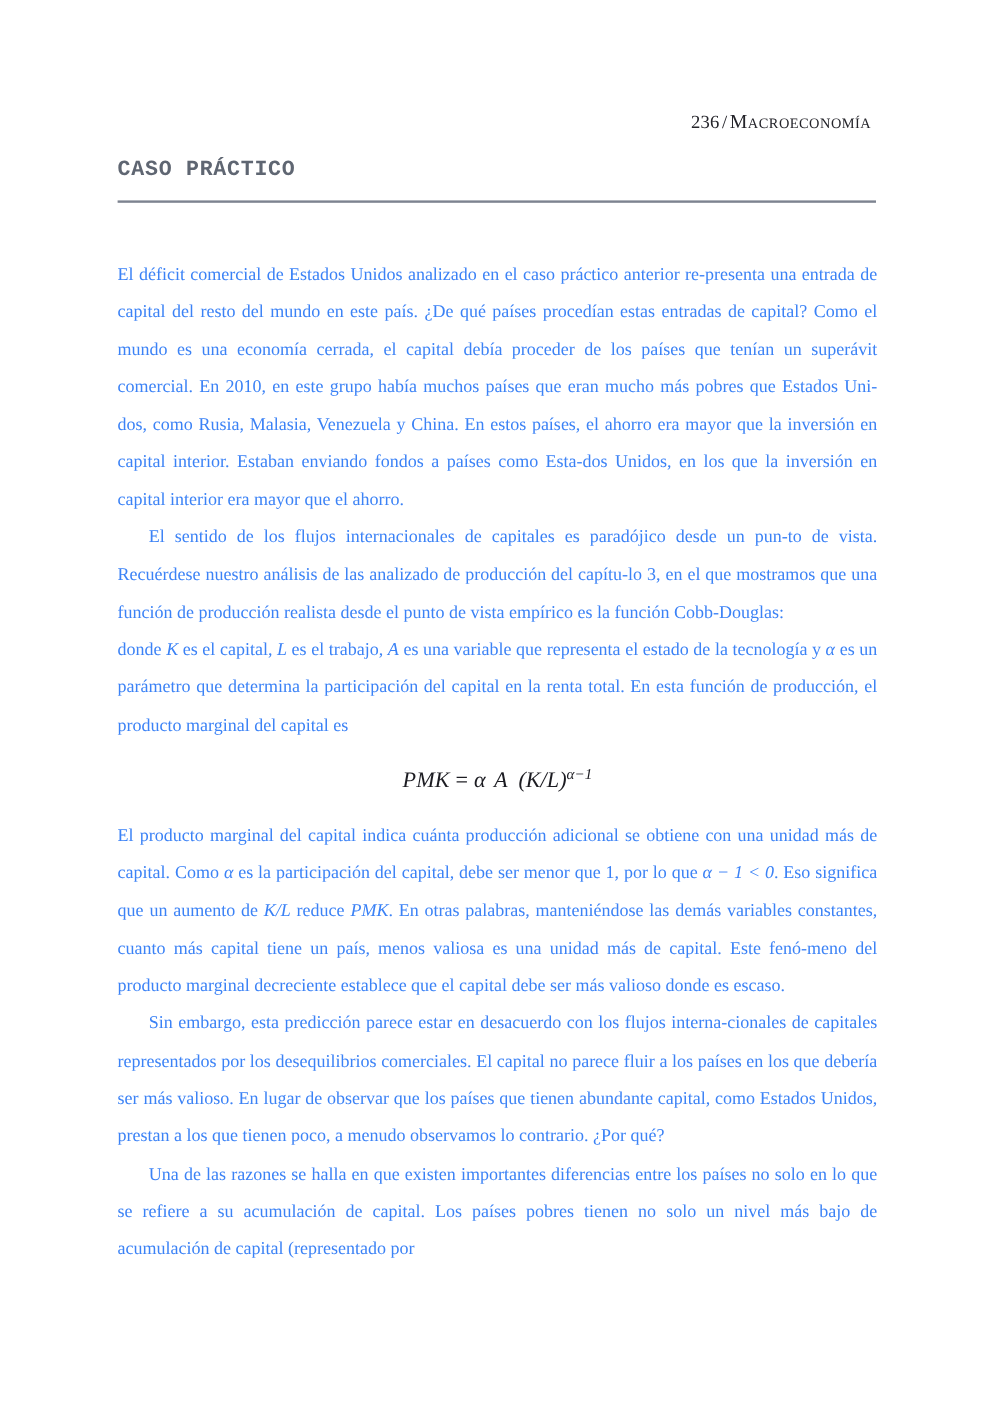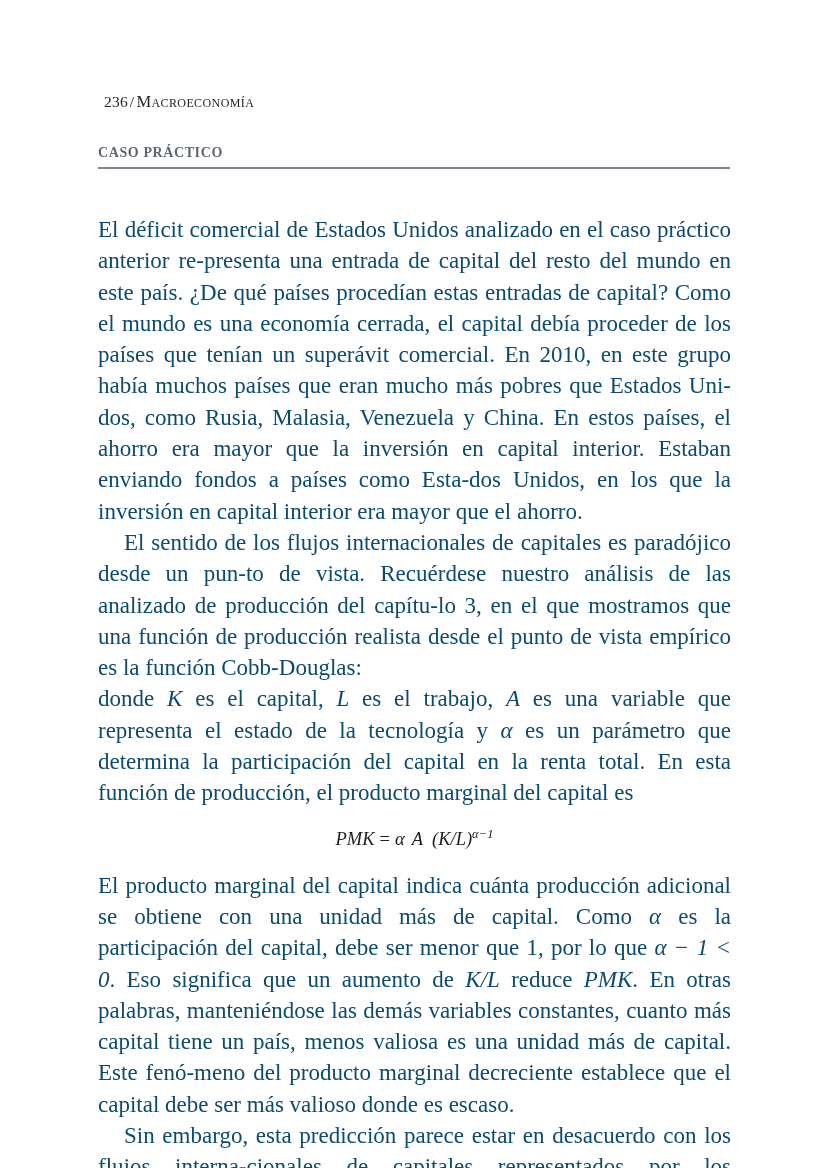--- a/index.html
+++ b/index.html
@@ -20,46 +20,48 @@
     position: absolute;
     left: 0; top: 0;
     width: 828px;
     height: 1168px;
     background: #ffffff;
   }
 
   
   .running-head {
     position: absolute;
-    left: 104px;
+    left: 86px;
     top: 92px;
     width: 640px;
     font-size: 15.5px;
     letter-spacing: 0.2px;
     color: #24242a;
     white-space: nowrap;
+    text-align: right;
   }
   .running-head .folio { font-variant-numeric: lining-nums; }
   .running-head .sep   { padding: 0 2px; }
   .running-head .title-sc {
     font-variant: small-caps;
     font-size: 16.5px;
     letter-spacing: 0.4px;
   }
 
   
   .case-label {
     position: absolute;
     left: 98px;
-    top: 145px;
-    font-size: 14px;
+    top: 132px;
+    font-size: 18px;
     font-weight: bold;
     letter-spacing: 0.6px;
     color: #5f6672;
     white-space: nowrap;
+    font-family: Liberation Mono, monospace;
   }
   .rule {
     position: absolute;
     left: 98px;
     top: 167px;
     width: 632px;
     height: 1.6px;
     background: #7d8390;
   }
   .case-question {
@@ -76,25 +78,25 @@
 
   
   .body-col {
     position: absolute;
     left: 98px;
     top: 214px;
     width: 633px;
   }
   p.para {
     margin: 0;
-    font-size: 23px;
+    font-size: 15px;
     line-height: 31.3px;
     text-align: justify;
     text-justify: inter-word;
-    color: #0c4a6e;
+    color: #3b82f6;
     hyphens: manual;
   }
   p.para.indent { text-indent: 26px; }
 
   
   .equation {
     margin: 0;
     text-align: center;
     font-style: italic;
     color: #1c1c22;

